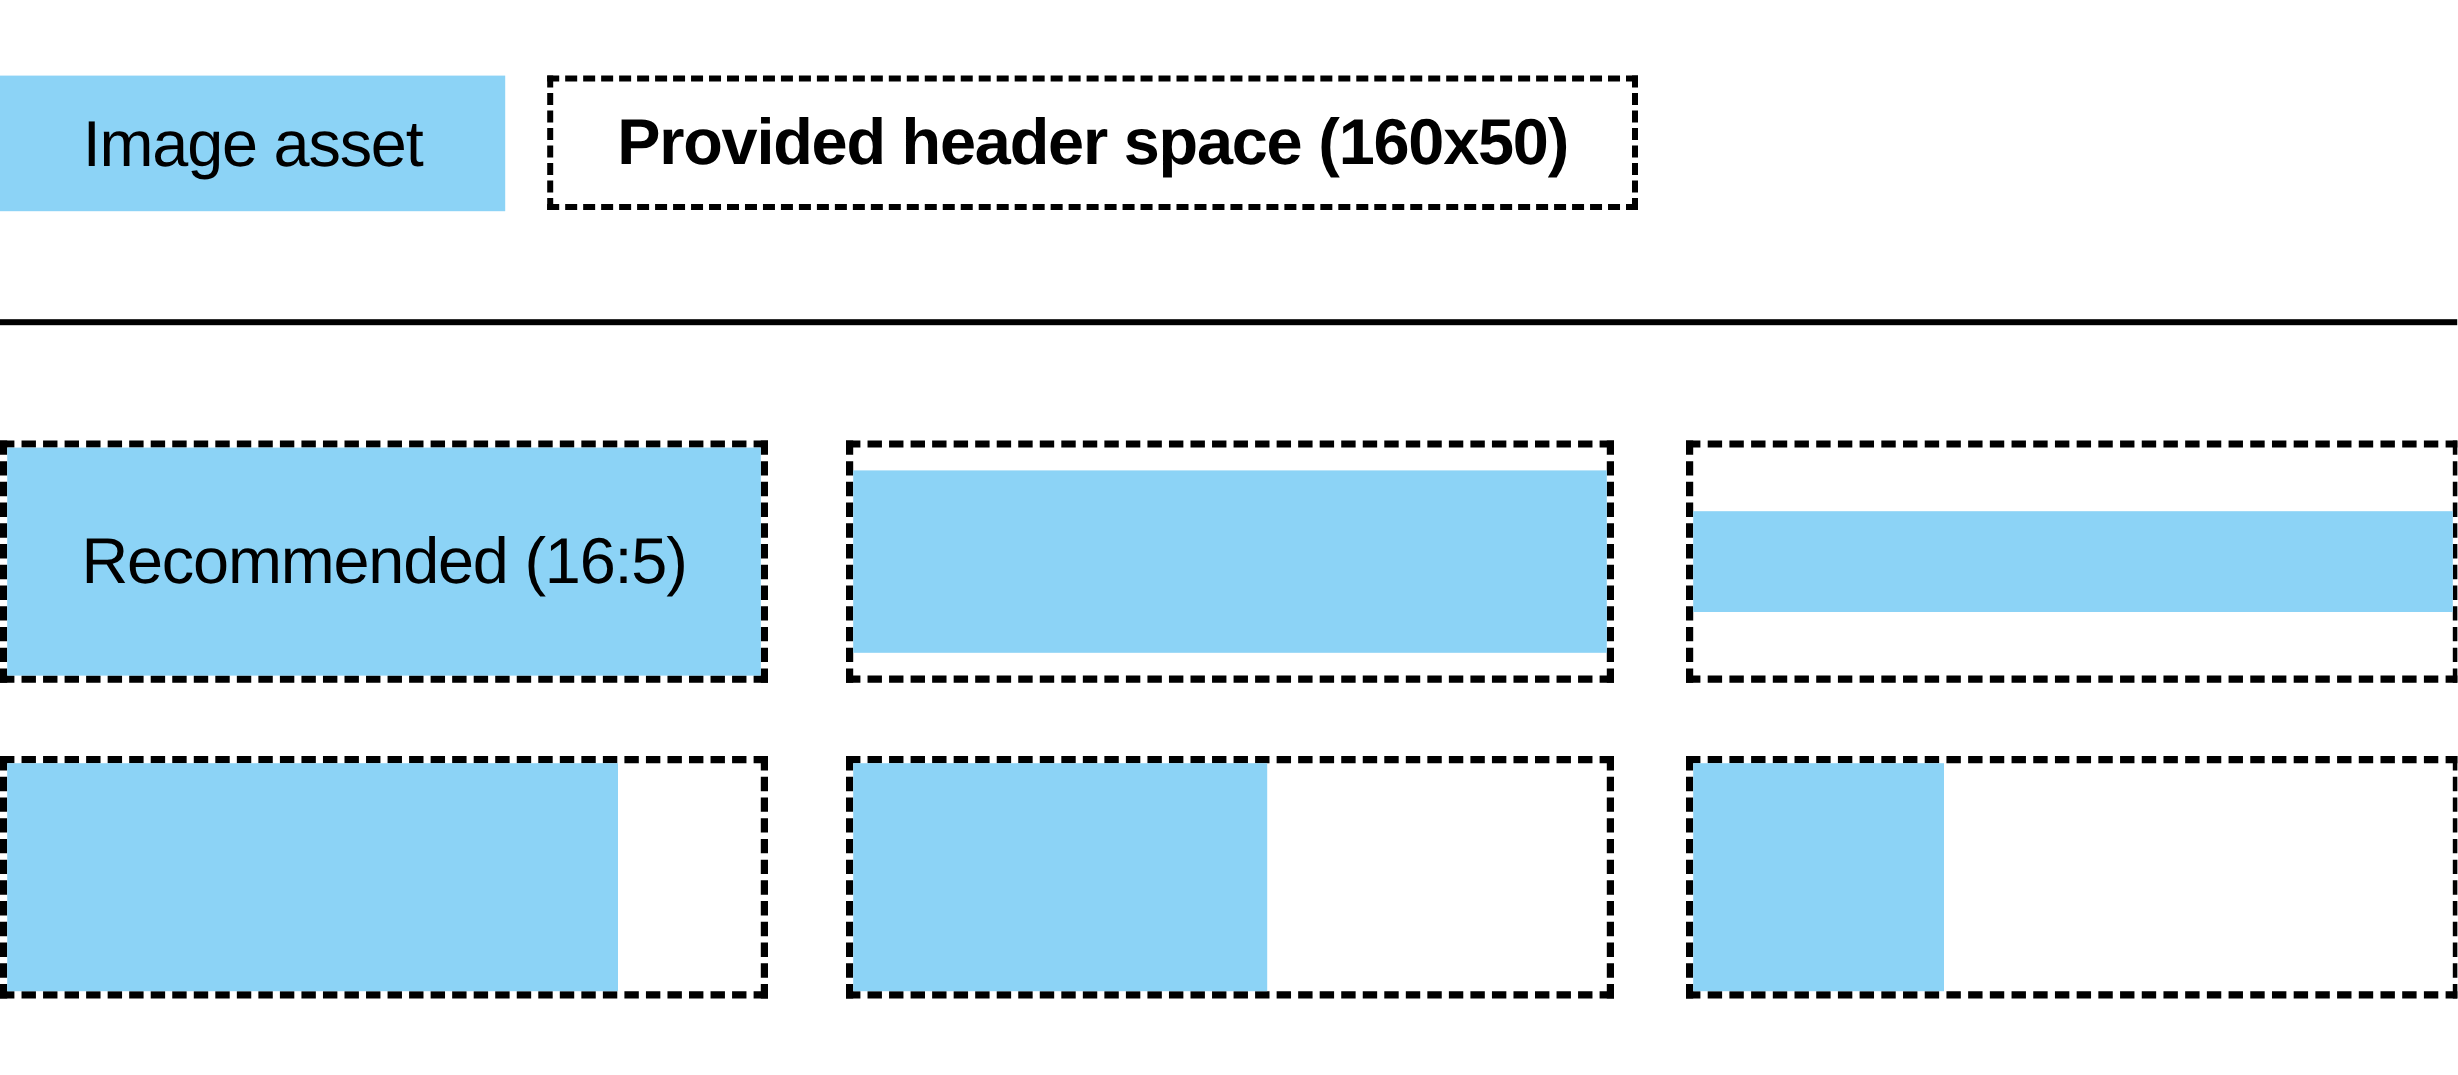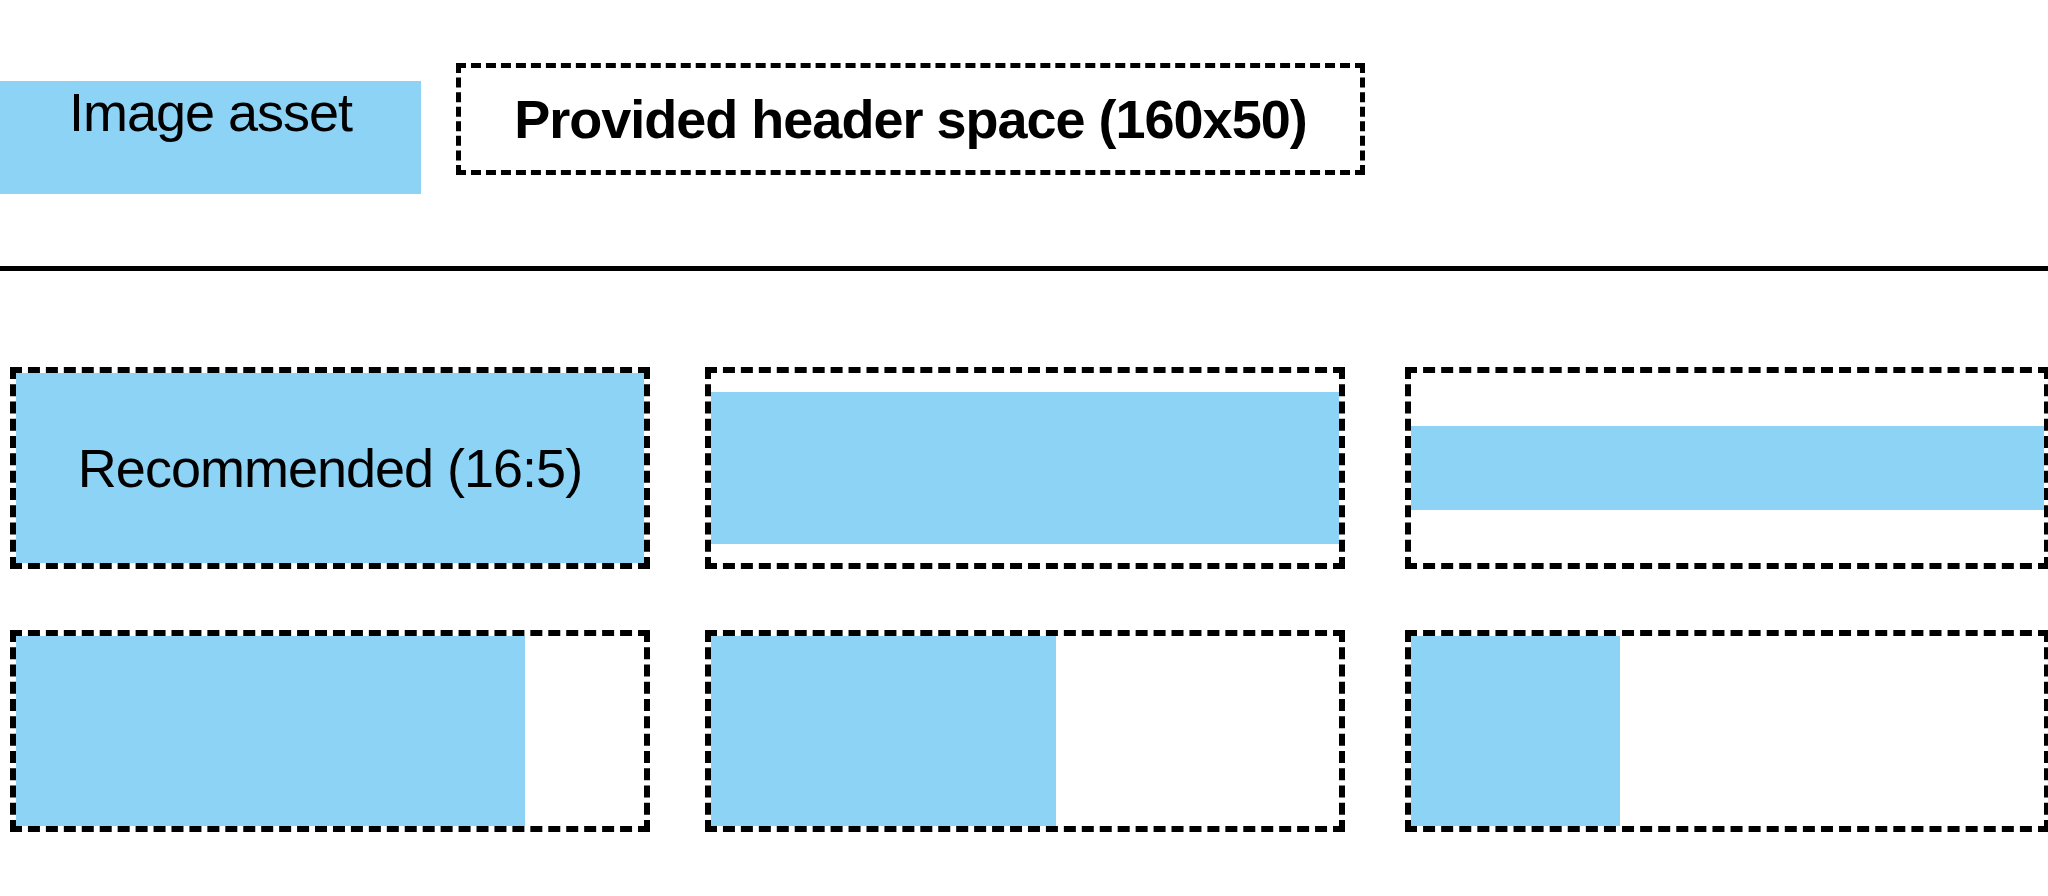--- a/index.html
+++ b/index.html
@@ -12,21 +12,21 @@
     font-family: "Liberation Sans", sans-serif;
     color: #000000;
   }
 
   
   .legend-swatch {
     position: absolute;
     left: 0; top: 63px;
     width: 421px; height: 113px;
     background: var(--asset-blue, #8CD3F6);
-    display: flex; align-items: flex-start; justify-content: center; margin-top: 18px;
+    display: flex; align-items: center; justify-content: center;
   }
   .legend-header-box {
     position: absolute;
     left: 456px; top: 63px;
     width: 909px; height: 112px;
     box-sizing: border-box;
     border: 5px dashed var(--line-black, #000);
     background: #ffffff;
     display: flex; align-items: center; justify-content: center; font-weight: bold;
   }
@@ -47,21 +47,21 @@
   
   .cell {
     position: absolute;
     box-sizing: border-box;
     height: 202px;
     border: 6px dashed var(--line-black, #000);
     background: #ffffff;
   }
   .r1 { top: 367px; }
   .r2 { top: 630px; }
-  .c1 { left: 10px;      width: 640px; padding-left: 44px; }
+  .c1 { left: 0;      width: 640px; padding-left: 44px; }
   .c2 { left: 705px;  width: 640px; }
   .c3 { left: 1405px; width: 645px; } 
 
   .fill {
     position: absolute;
     background: var(--asset-blue, #8CD3F6);
     display: flex; align-items: center; justify-content: center;
   }
 </style>
 </head>

